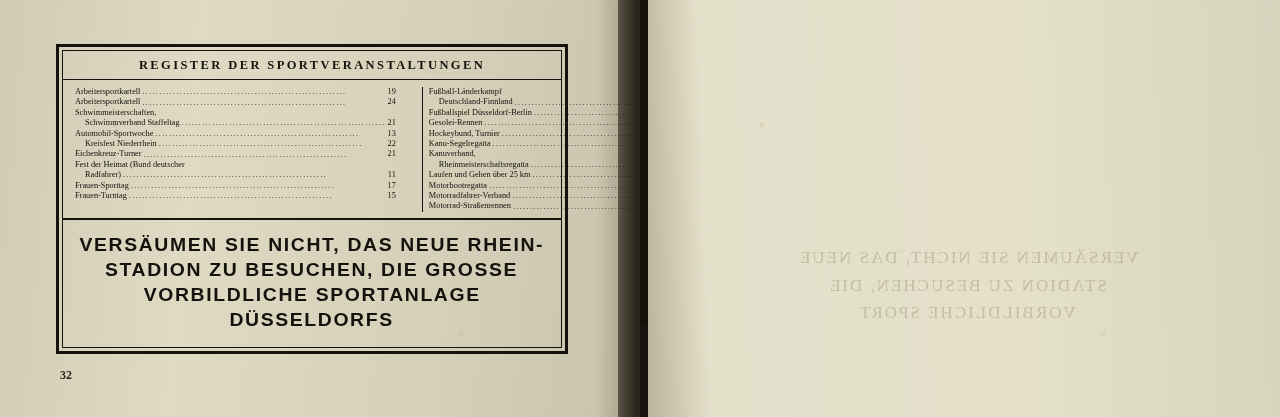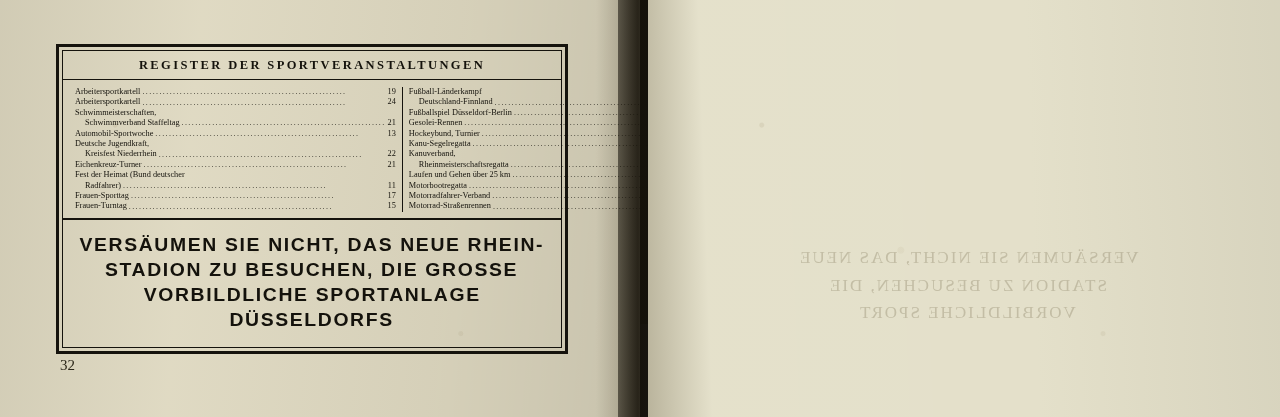--- a/index.html
+++ b/index.html
@@ -101,20 +101,21 @@
     border-bottom: 2px solid #15130d;
     min-height: 125px;
   }
   .col {
     flex: 1 1 0;
     padding: 0 6px;
     position: relative;
   }
   .col + .col {
     border-left: 1px solid #15130d;
+    margin-left: 20px;
   }
   .entry {
     font-family: "Liberation Serif", serif;
     font-size: 8.3px;
     line-height: 10.4px;
     color: #14120c;
     white-space: nowrap;
     display: flex;
     align-items: center;
   }
@@ -145,24 +146,25 @@
     font-weight: bold;
     font-size: 19px;
     letter-spacing: 1.6px;
     line-height: 25px;
     color: #14120c;
     transform: scaleX(1.02);
   }
   .page-number {
     position: absolute;
     left: 60px;
-    top: 357px;
-    font-family: "Liberation Serif", serif;
-    font-size: 15px;
+    top: 368px;
+    font-family: "Liberation Serif", serif;
+    font-size: 12px;
     color: #2b2719;
+    font-weight: bold;
   }
   .texture {
     position: absolute;
     inset: 0;
     pointer-events: none;
     background-image:
       radial-gradient(circle at 18% 30%, rgba(120,100,60,0.10) 0 2px, transparent 3px),
       radial-gradient(circle at 72% 80%, rgba(120,100,60,0.08) 0 2px, transparent 3px),
       radial-gradient(circle at 40% 60%, rgba(150,130,90,0.07) 0 3px, transparent 4px);
   }
@@ -198,23 +200,20 @@
               <div class="entry cont">
                 <span class="txt">Schwimmverband Staffeltag</span>
                 <span class="dots">............................................................</span>
                 <span class="pg">21</span>
               </div>
               <div class="entry">
                 <span class="txt">Automobil-Sportwoche</span>
                 <span class="dots">............................................................</span>
                 <span class="pg">13</span>
               </div>
-              <div class="entry nodots">
-                <span class="txt">Deutsche Jugendkraft,</span>
-              </div>
               <div class="entry cont">
                 <span class="txt">Kreisfest Niederrhein</span>
                 <span class="dots">............................................................</span>
                 <span class="pg">22</span>
               </div>
               <div class="entry">
                 <span class="txt">Eichenkreuz-Turner</span>
                 <span class="dots">............................................................</span>
                 <span class="pg">21</span>
               </div>

